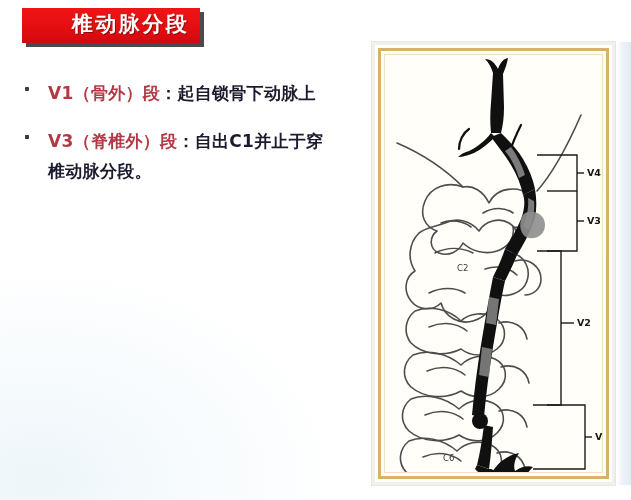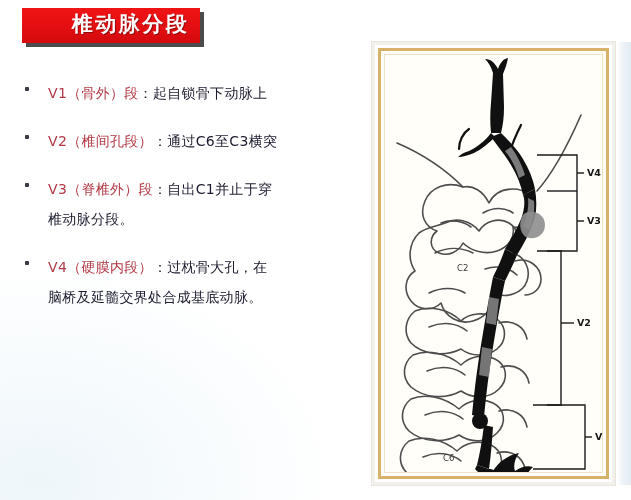--- a/index.html
+++ b/index.html
@@ -39,21 +39,21 @@
   #bullets{
     position:absolute; left:20px; top:78px; width:338px;
   }
   .bullet-item{ position:relative; margin-bottom:18px; }
   .bullet-dot{
     position:absolute; left:5px; top:9px;
     width:4px; height:4px; background:#3a3a46; border-radius:1px;
   }
   .bullet-lines{ padding-left:28px; }
   .bline{
-    font-size:14px; font-weight:normal; line-height:30px;
+    font-size:17px; font-weight:bold; line-height:30px;
     color:#1b1b2e; white-space:nowrap; letter-spacing:.3px;
   }
   .seg-red{ color:#b23a46; }
 
   
   #figure-panel{
     position:absolute; left:372px; top:42px; width:243px; height:443px;
     background:#ffffff;
     border:3px solid #f2f0ea;
     box-shadow:0 0 0 1px #e8e6df;
@@ -93,39 +93,31 @@
     <div class="bullet-item">
       <span class="bullet-dot" title="•"></span>
       <div class="bullet-lines">
         <div class="bline"><span class="seg-red">V1（骨外）段</span><span>：起自锁骨下动脉上</span></div>
       </div>
     </div>
 
     <div class="bullet-item">
       <span class="bullet-dot" title="•"></span>
       <div class="bullet-lines">
-        <div class="bline"><span class="seg-red">V2（椎间孔段）</span><span>：通过C6至C3横突</span></div>
       </div>
     </div>
 
     <div class="bullet-item">
       <span class="bullet-dot" title="•"></span>
       <div class="bullet-lines">
         <div class="bline"><span class="seg-red">V3（脊椎外）段</span><span>：自出C1并止于穿</span></div>
         <div class="bline"><span>椎动脉分段。</span></div>
       </div>
     </div>
 
-    <div class="bullet-item">
-      <span class="bullet-dot" title="•"></span>
-      <div class="bullet-lines">
-        <div class="bline"><span class="seg-red">V4（硬膜内段）</span><span>：过枕骨大孔，在</span></div>
-        <div class="bline"><span>脑桥及延髓交界处合成基底动脉。</span></div>
-      </div>
-    </div>
 
   </div>
 
   <div id="right-edge"></div>
 
   <div id="figure-panel">
     <div id="frame-gold">
       <div id="frame-inner">
 
         <svg id="fig-svg" width="231" height="431" viewBox="0 0 231 431">

